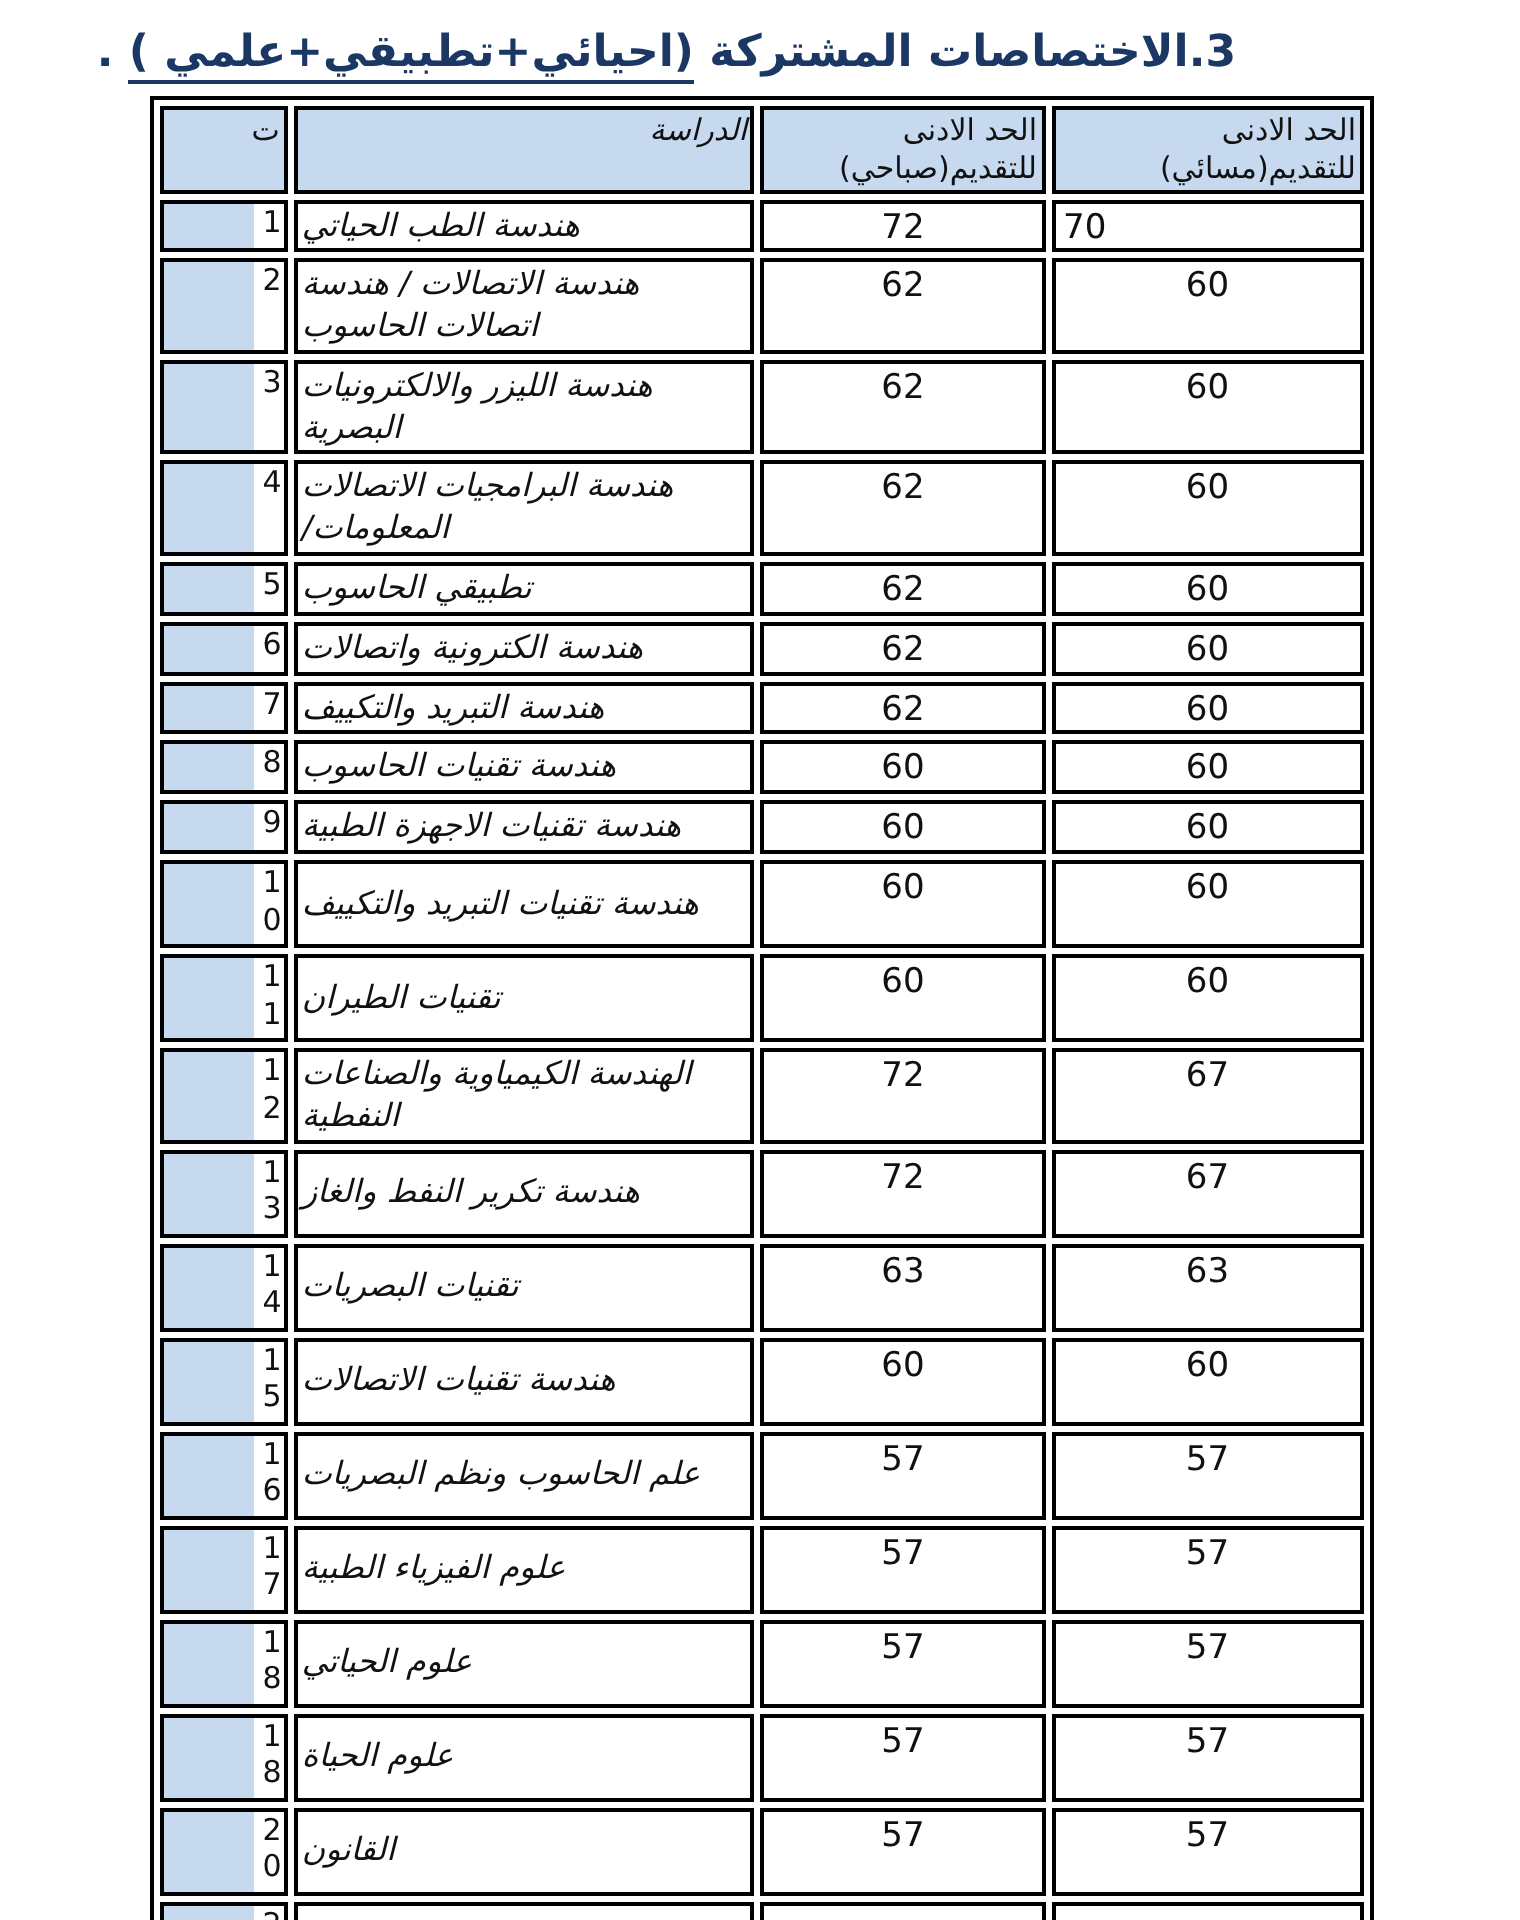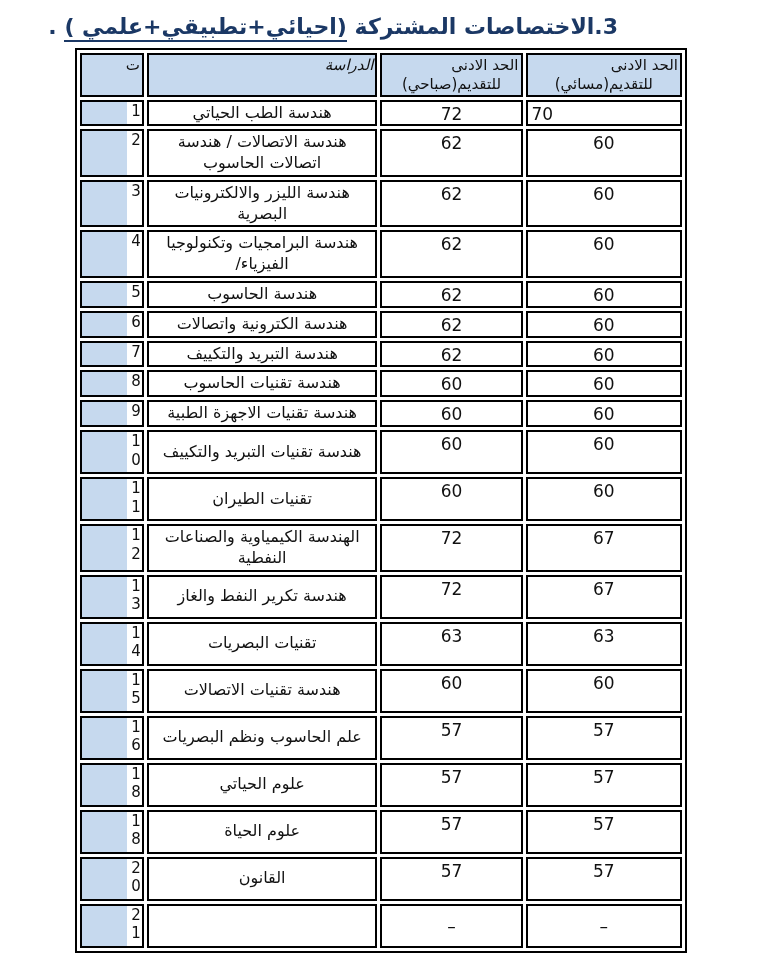--- a/index.html
+++ b/index.html
@@ -58,43 +58,44 @@
     vertical-align:top;
     font-size:15px;
     padding:1px 2px;
   }
   td.hdr-num,td.hdr-study{
     direction:rtl;
     text-align:right;
     vertical-align:top;
   }
   .hdr-line1{direction:rtl;text-align:right;line-height:1.25;}
-  .hdr-line2{direction:rtl;text-align:center;line-height:1.25;}
+  .hdr-line2{direction:rtl;text-align:right;line-height:1.25;}
   
   td.col-num{
     background:linear-gradient(to right,var(--blue) 0,var(--blue) calc(100% - 15px),#ffffff calc(100% - 15px));
     vertical-align:top;
     text-align:right;
     font-size:15px;
     height:24px;
     padding:0 1px;
     line-height:1.25;
   }
   .num-text{
     display:inline-block;
     max-width:11px;          
     word-break:break-all;
     text-align:right;
   }
   td.col-study{
     direction:rtl;
-    text-align:center;
+    text-align:left;
     vertical-align:middle;
     padding:1px 2px;
     line-height:1.3;
+    font-style:italic;
   }
   td.col-val{
     text-align:center;
     vertical-align:top;
     padding-top:2px;
     font-size:17px;
   }
   tr.tall td{height:44px;}
   
   tbody tr:first-child td.val-evening{text-align:left;padding-left:4px;}
@@ -136,27 +137,27 @@
     <td class="col-val val-evening">60</td>
   </tr>
       <tr>
     <td class="col-num"><span class="num-text">3</span></td>
     <td class="col-study"><span class="study-text">هندسة الليزر والالكترونيات البصرية</span></td>
     <td class="col-val val-morning">62</td>
     <td class="col-val val-evening">60</td>
   </tr>
       <tr>
     <td class="col-num"><span class="num-text">4</span></td>
-    <td class="col-study"><span class="study-text">هندسة البرامجيات وتكنولوجيا الفيزياء/</span></td>
+    <td class="col-study"><span class="study-text">هندسة البرامجيات الاتصالات المعلومات/</span></td>
     <td class="col-val val-morning">62</td>
     <td class="col-val val-evening">60</td>
   </tr>
       <tr>
     <td class="col-num"><span class="num-text">5</span></td>
-    <td class="col-study"><span class="study-text">هندسة الحاسوب</span></td>
+    <td class="col-study"><span class="study-text">تطبيقي الحاسوب</span></td>
     <td class="col-val val-morning">62</td>
     <td class="col-val val-evening">60</td>
   </tr>
       <tr>
     <td class="col-num"><span class="num-text">6</span></td>
     <td class="col-study"><span class="study-text">هندسة الكترونية واتصالات</span></td>
     <td class="col-val val-morning">62</td>
     <td class="col-val val-evening">60</td>
   </tr>
       <tr>
@@ -213,20 +214,26 @@
     <td class="col-val val-morning">60</td>
     <td class="col-val val-evening">60</td>
   </tr>
       <tr class="tall">
     <td class="col-num"><span class="num-text">16</span></td>
     <td class="col-study"><span class="study-text">علم الحاسوب ونظم البصريات</span></td>
     <td class="col-val val-morning">57</td>
     <td class="col-val val-evening">57</td>
   </tr>
       <tr class="tall">
+    <td class="col-num"><span class="num-text">17</span></td>
+    <td class="col-study"><span class="study-text">علوم الفيزياء الطبية</span></td>
+    <td class="col-val val-morning">57</td>
+    <td class="col-val val-evening">57</td>
+  </tr>
+      <tr class="tall">
     <td class="col-num"><span class="num-text">18</span></td>
     <td class="col-study"><span class="study-text">علوم الحياتي</span></td>
     <td class="col-val val-morning">57</td>
     <td class="col-val val-evening">57</td>
   </tr>
       <tr class="tall">
     <td class="col-num"><span class="num-text">18</span></td>
     <td class="col-study"><span class="study-text">علوم الحياة</span></td>
     <td class="col-val val-morning">57</td>
     <td class="col-val val-evening">57</td>

